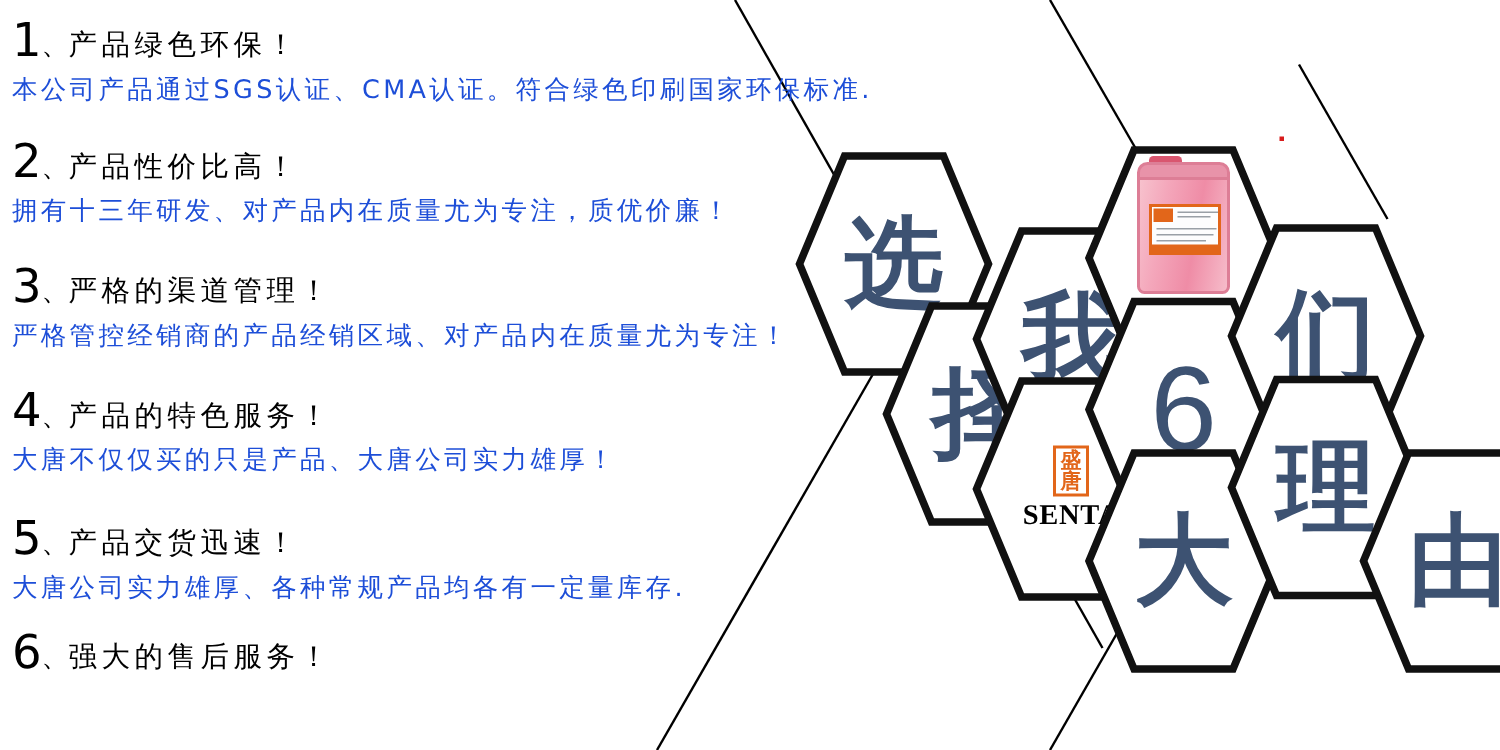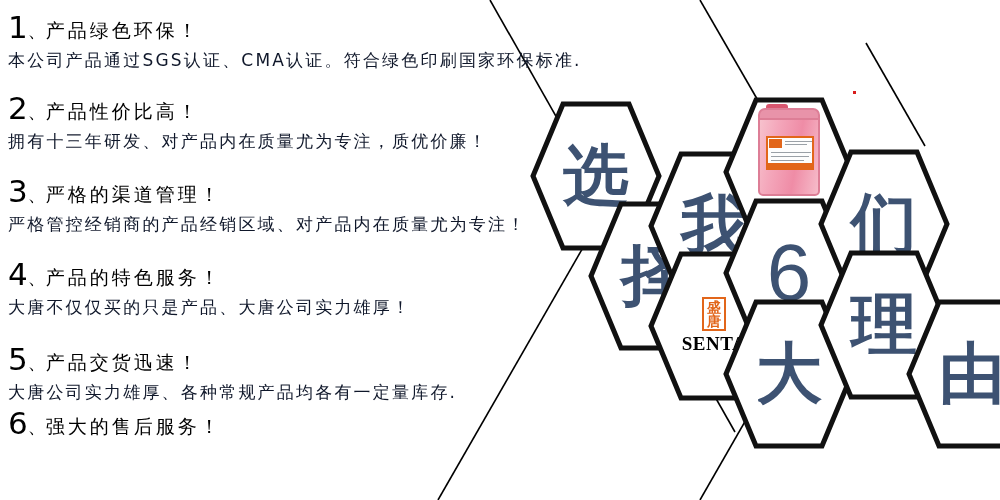--- a/index.html
+++ b/index.html
@@ -51,21 +51,21 @@
     font-size: 18px;
   }
   .reason-title {
     font-size: 19px;
     letter-spacing: 3.0px;
   }
   .reason-desc {
     white-space: nowrap;
     font-size: 17px;
     letter-spacing: 2.2px;
-    color: #0f172a;
+    color: #1d4ed8;
     line-height: 1;
     margin-top: 9px;
   }
 
   
   #hex-cluster {
     position: absolute;
     left: 0; top: 0;
     width: 1000px; height: 500px;
   }
@@ -243,21 +243,21 @@
       <div class="reason-desc">大唐不仅仅买的只是产品、大唐公司实力雄厚！</div>
     </div>
 
     <div class="reason" style="top:344px;">
       <div class="reason-head">
         <span class="reason-num">5</span><span class="reason-dun">、</span><span class="reason-title">产品交货迅速！</span>
       </div>
       <div class="reason-desc">大唐公司实力雄厚、各种常规产品均各有一定量库存.</div>
     </div>
 
-    <div class="reason" style="top:408px;">
+    <div class="reason" style="top:420px;">
       <div class="reason-head">
         <span class="reason-num">6</span><span class="reason-dun">、</span><span class="reason-title">强大的售后服务！</span>
       </div>
     </div>
 
   </div>
 
   <div id="hex-cluster">
 
     <div class="hex" style="left:530px; top:100px;">

